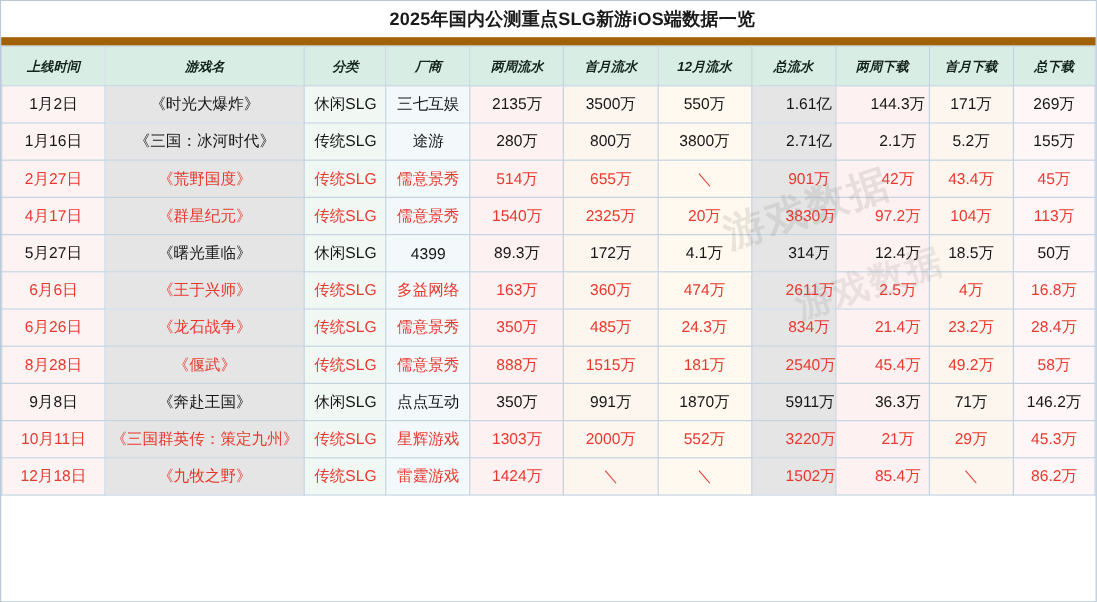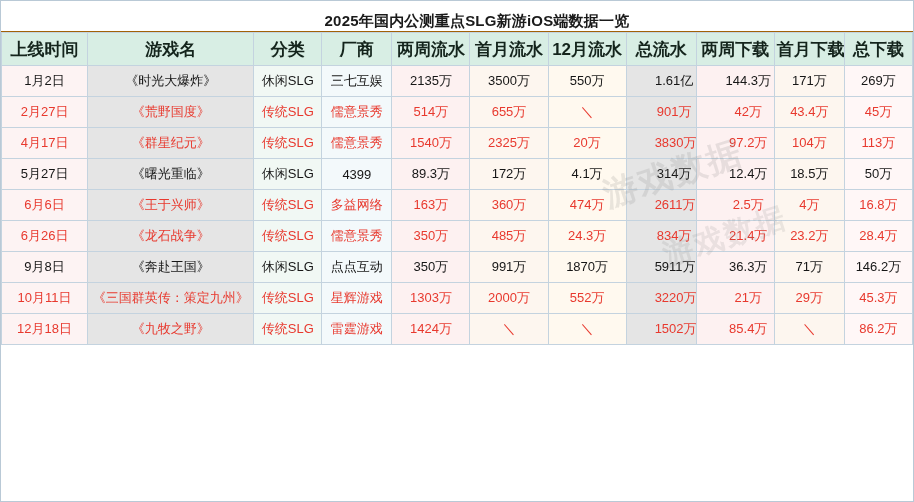--- a/index.html
+++ b/index.html
@@ -17,23 +17,23 @@
     position: relative;
     width: 914px;
     height: 502px;
     box-sizing: border-box;
     border: 1px solid #b9c9d6;
     background: #ffffff;
   }
   .title-bar {
     height: 30px;
     background: #ffffff;
-    border-bottom: 1px solid #a16207;
+    border-bottom: 7px solid #a16207;
     display: flex;
-    align-items: flex-end;
+    align-items: center;
     justify-content: center;
     padding-left: 40px;
   }
   .title-bar .title {
     font-size: 15px;
     font-weight: bold;
     color: #1a1a1a;
     letter-spacing: 0.2px;
   }
   table.main {
@@ -49,21 +49,22 @@
     height: 30px;
     padding: 0 2px;
     overflow: hidden;
     white-space: nowrap;
   }
   table.main thead th {
     background: #d8eee4;
     font-weight: bold;
     color: #14241c;
     height: 32px;
-    font-size: 17px;
+    font-size: 11px;
+    font-style: italic;
   }
   tbody td.c-date { background: #fdf3f3; }
   tbody td.c-name { background: #e5e5e5; }
   tbody td.c-cat  { background: #f1f8f4; text-align: center; }
   tbody td.c-pub  { background: #f3f9fb; }
   tbody td.c-m1   { background: #fdf1f1; }
   tbody td.c-m2   { background: #fdf6ef; margin-top: 12px; }
   tbody td.c-m3   { background: #fff9ef; }
   tbody td.c-m4   { background: #e5e5e5; padding-left: 28px; }
   tbody td.c-d1   { background: #fdf1f1; padding-left: 28px; }
@@ -150,20 +151,33 @@
         <td class="c-cat">休闲SLG</td>
         <td class="c-pub">三七互娱</td>
         <td class="c-m1">2135万</td>
         <td class="c-m2">3500万</td>
         <td class="c-m3">550万</td>
         <td class="c-m4">1.61亿</td>
         <td class="c-d1">144.3万</td>
         <td class="c-d2">171万</td>
         <td class="c-d3">269万</td>
       </tr>
+      <tr>
+        <td class="c-date">1月16日</td>
+        <td class="c-name name">《三国：冰河时代》</td>
+        <td class="c-cat">传统SLG</td>
+        <td class="c-pub">途游</td>
+        <td class="c-m1">280万</td>
+        <td class="c-m2">800万</td>
+        <td class="c-m3">3800万</td>
+        <td class="c-m4">2.71亿</td>
+        <td class="c-d1">2.1万</td>
+        <td class="c-d2">5.2万</td>
+        <td class="c-d3">155万</td>
+      </tr>
       <tr class="hl">
         <td class="c-date">2月27日</td>
         <td class="c-name name">《荒野国度》</td>
         <td class="c-cat">传统SLG</td>
         <td class="c-pub">儒意景秀</td>
         <td class="c-m1">514万</td>
         <td class="c-m2">655万</td>
         <td class="c-m3">＼</td>
         <td class="c-m4">901万</td>
         <td class="c-d1">42万</td>
@@ -215,20 +229,33 @@
         <td class="c-cat">传统SLG</td>
         <td class="c-pub">儒意景秀</td>
         <td class="c-m1">350万</td>
         <td class="c-m2">485万</td>
         <td class="c-m3">24.3万</td>
         <td class="c-m4">834万</td>
         <td class="c-d1">21.4万</td>
         <td class="c-d2">23.2万</td>
         <td class="c-d3">28.4万</td>
       </tr>
+      <tr class="hl">
+        <td class="c-date">8月28日</td>
+        <td class="c-name name">《偃武》</td>
+        <td class="c-cat">传统SLG</td>
+        <td class="c-pub">儒意景秀</td>
+        <td class="c-m1">888万</td>
+        <td class="c-m2">1515万</td>
+        <td class="c-m3">181万</td>
+        <td class="c-m4">2540万</td>
+        <td class="c-d1">45.4万</td>
+        <td class="c-d2">49.2万</td>
+        <td class="c-d3">58万</td>
+      </tr>
       <tr>
         <td class="c-date">9月8日</td>
         <td class="c-name name">《奔赴王国》</td>
         <td class="c-cat">休闲SLG</td>
         <td class="c-pub">点点互动</td>
         <td class="c-m1">350万</td>
         <td class="c-m2">991万</td>
         <td class="c-m3">1870万</td>
         <td class="c-m4">5911万</td>
         <td class="c-d1">36.3万</td>

